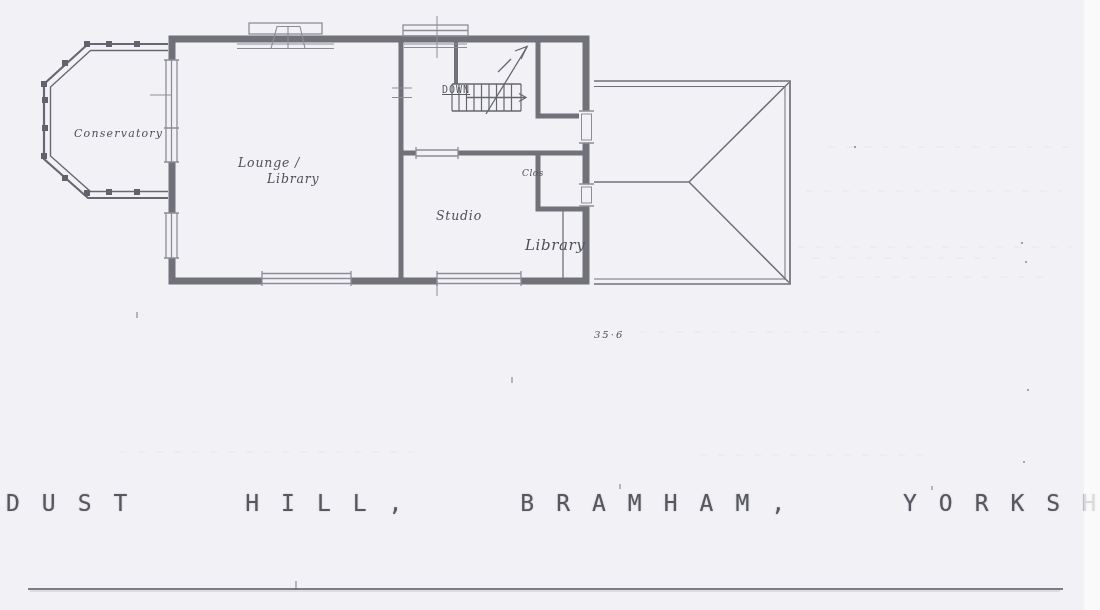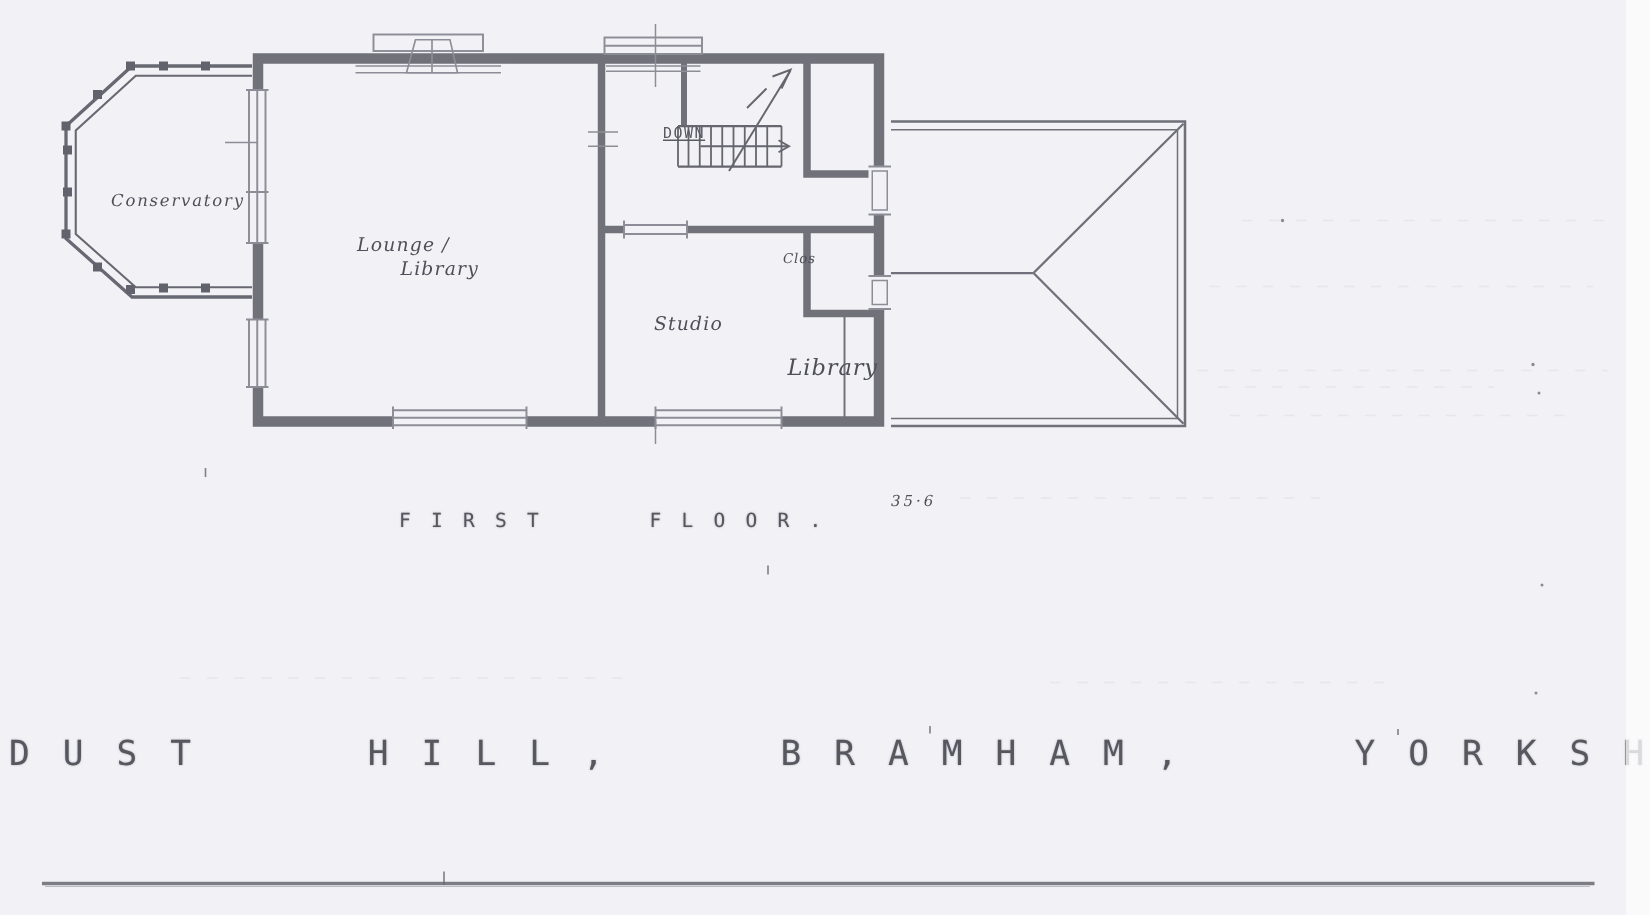--- a/index.html
+++ b/index.html
@@ -156,19 +156,18 @@
   </svg>
 
   <div class="lbl hand" style="left:74px;top:112px;font-size:11px;letter-spacing:1.2px;margin-top:16px;">Conservatory</div>
   <div class="lbl hand" style="left:238px;top:157px;font-size:12.5px;letter-spacing:.8px;">Lounge /</div>
   <div class="lbl hand" style="left:267px;top:173px;font-size:12.5px;letter-spacing:.8px;">Library</div>
   <div class="lbl hand" style="left:436px;top:210px;font-size:12.5px;letter-spacing:.8px;">Studio</div>
   <div class="lbl hand" style="left:522px;top:169px;font-size:9px;letter-spacing:.5px;text-align:right;">Clos</div>
   <div class="lbl hand" style="left:525px;top:238px;font-size:15px;letter-spacing:.6px;">Library</div>
   <div class="lbl type" style="left:442px;top:85px;font-size:10px;letter-spacing:1px;color:#5a5a64;text-decoration:underline;">DOWN</div>
 
-  <div class="lbl type smudge" style="left:266px;top:341px;font-size:13px;letter-spacing:13.5px;word-spacing:39px;color:#56565f;">FIRST FLOOR.</div>
   <div class="lbl hand" style="left:594px;top:330px;font-size:10px;letter-spacing:2px;">35·6</div>
 
   <div class="lbl type smudge" style="left:6px;top:492px;font-size:23px;letter-spacing:22px;word-spacing:60px;color:#575760;">DUST HILL, BRAMHAM, YORKSH</div>
 
   <div class="edge-band"></div>
 </div>
 
 </body></html>

